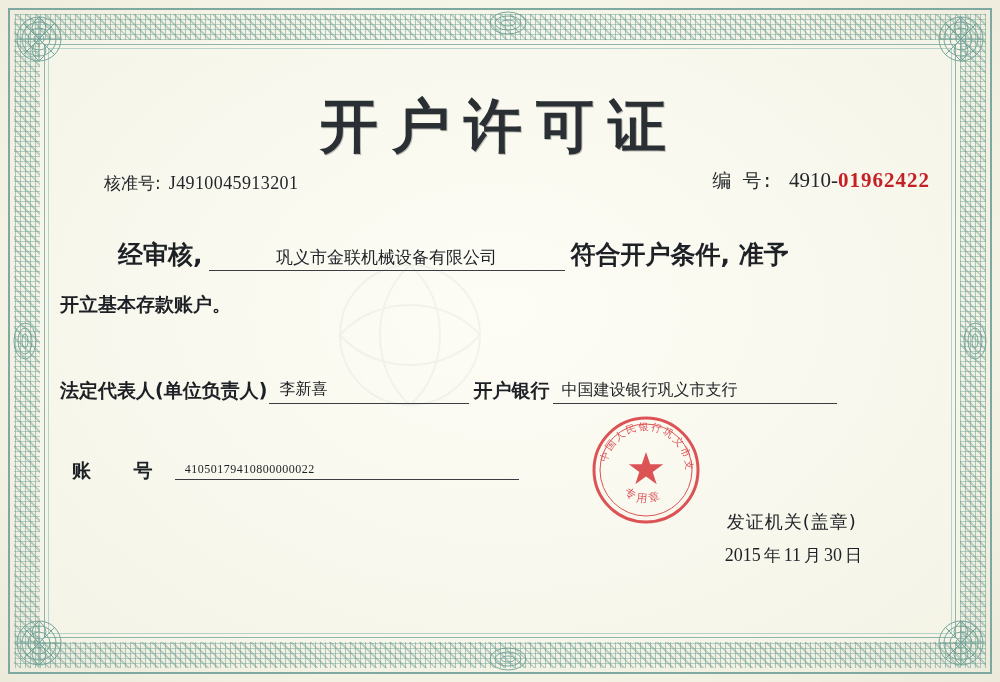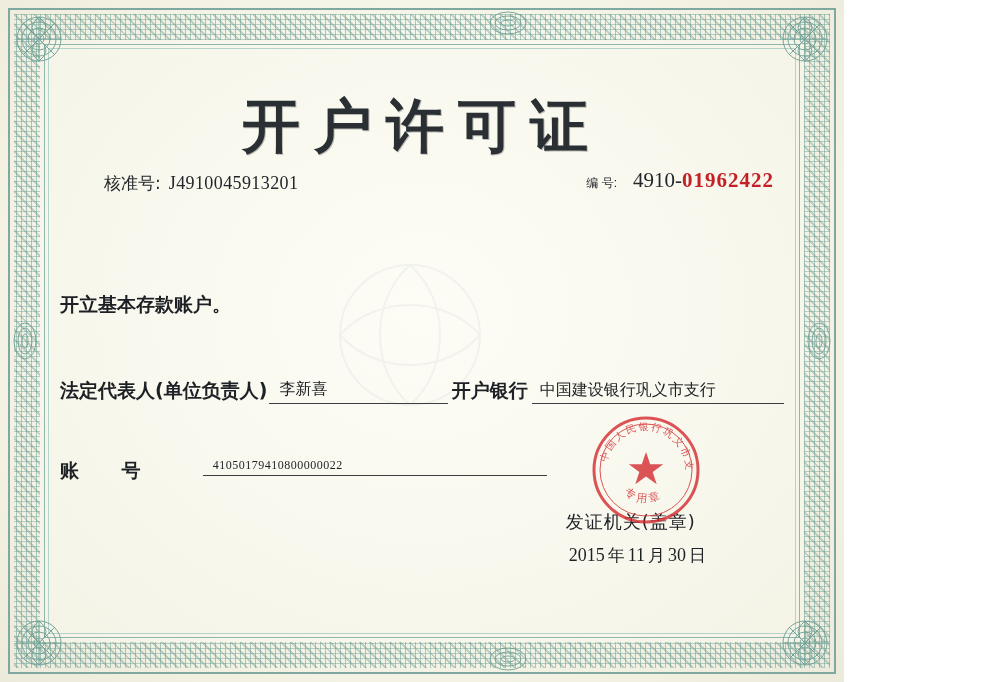--- a/index.html
+++ b/index.html
@@ -9,21 +9,21 @@
   }
   body {
     width: 1000px;
     height: 682px;
     overflow: hidden;
     font-family: "Liberation Serif", serif;
   }
 
   .certificate {
     position: relative;
-    width: 844px;
+    width: 1000px;
     height: 682px;
     background:
       radial-gradient(ellipse at 50% 45%, #fdfdf6 0%, #f7f7ec 45%, #f2f1e2 75%, #eceadb 100%);
     box-sizing: border-box;
   }
 
   
   .frame-outer {
     position: absolute;
     left: 8px; top: 8px; right: 8px; bottom: 8px;
@@ -144,22 +144,22 @@
 
   .row-serial {
     position: absolute;
     top: 108px;
     right: 10px;
     font-size: 19px;
     color: #23262a;
     white-space: nowrap;
   }
   .serial-label {
-    font-family: Liberation Sans, sans-serif;
-    font-size: 12px;
+    font-family: Liberation Mono, monospace;
+    font-size: 19px;
   }
   .serial-prefix {
     font-family: "Liberation Serif", serif;
     font-size: 21px;
     margin-left: 16px;
   }
   .serial-number {
     font-family: "Liberation Serif", serif;
     font-size: 21px;
     font-weight: bold;
@@ -236,29 +236,28 @@
     font-size: 16px;
     font-weight: normal;
     border-bottom: 1px solid #3a3d42;
     padding: 0 4px 2px 8px;
     margin-left: 4px;
   }
 
   .row-account {
     position: absolute;
     top: 398px;
-    left: 0;
+    left: 12px;
     display: flex;
-    align-items: flex-start;
+    align-items: center;
     font-family: "DejaVu Sans", sans-serif;
     font-size: 19px;
     font-weight: bold;
     color: #1d2024;
     white-space: nowrap;
-    gap: 40px;
   }
   .account-label-spaced {
     letter-spacing: 18px;
   }
   .fill-account {
     display: inline-block;
     width: 330px;
     text-align: left;
     font-family: "Liberation Serif", serif;
     font-size: 12px;
@@ -266,21 +265,21 @@
     letter-spacing: 0.5px;
     border-bottom: 1px solid #3a3d42;
     padding: 0 4px 2px 10px;
     margin-left: 4px;
   }
 
   .issuer-block {
     position: absolute;
     top: 450px;
     right: 78px;
-    text-align: left;
+    text-align: center;
     font-family: "DejaVu Sans", sans-serif;
     color: #1d2024;
   }
   .issuer-line {
     font-size: 18px;
     letter-spacing: 1px;
   }
   .issue-date {
     margin-top: 10px;
     font-size: 17px;
@@ -420,20 +419,25 @@
     <div class="doc-title">开户许可证</div>
 
     <div class="row-approval">
       <span class="approval-label">核准号:</span><span class="approval-value">J4910045913201</span>
     </div>
 
     <div class="row-serial">
       <span class="serial-label">编 号:</span><span class="serial-prefix">4910-</span><span class="serial-number">01962422</span>
     </div>
 
+    <div class="body-line1">
+      <span>经审核,</span>
+      <span class="fill-company">巩义市金联机械设备有限公司</span>
+      <span>符合开户条件, 准予</span>
+    </div>
 
     <div class="body-line2">开立基本存款账户。</div>
 
     <div class="row-rep">
       <span>法定代表人(单位负责人)</span>
       <span class="fill-rep">李新喜</span>
       <span>开户银行</span>
       <span class="fill-bank">中国建设银行巩义市支行</span>
     </div>
 

